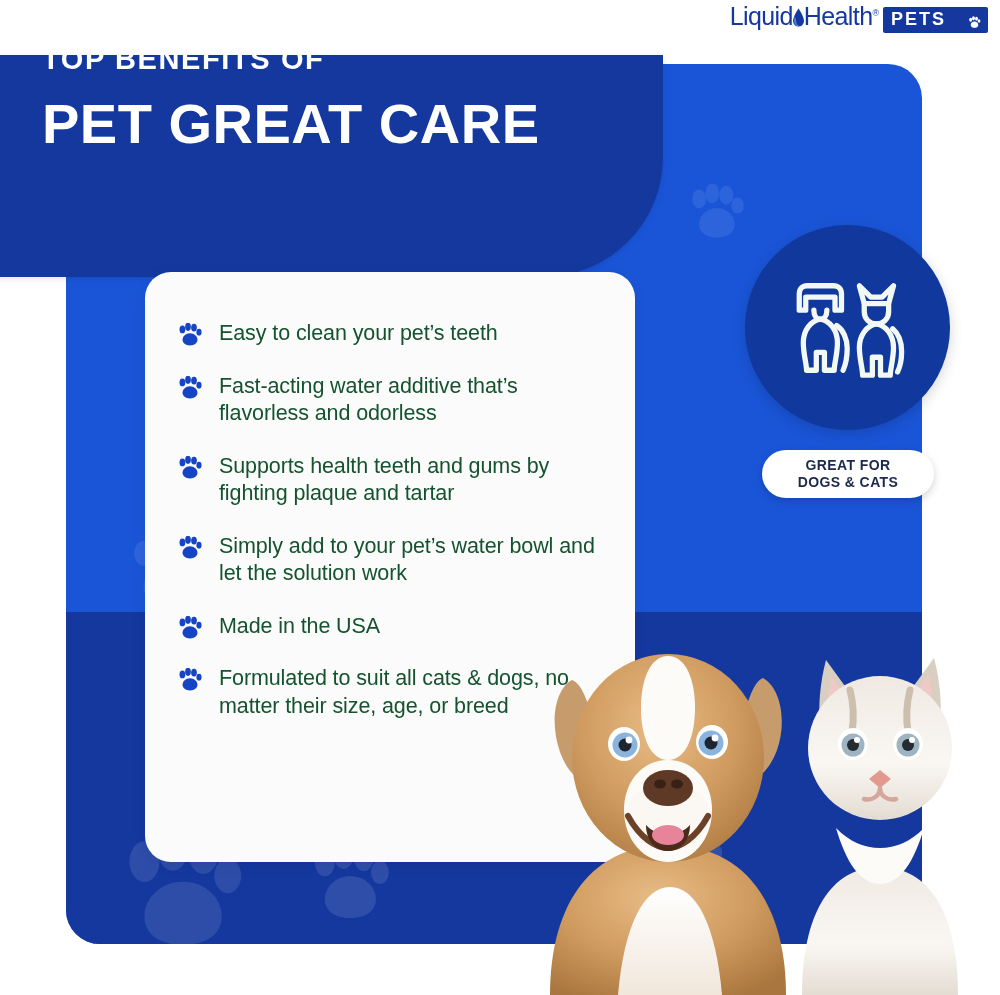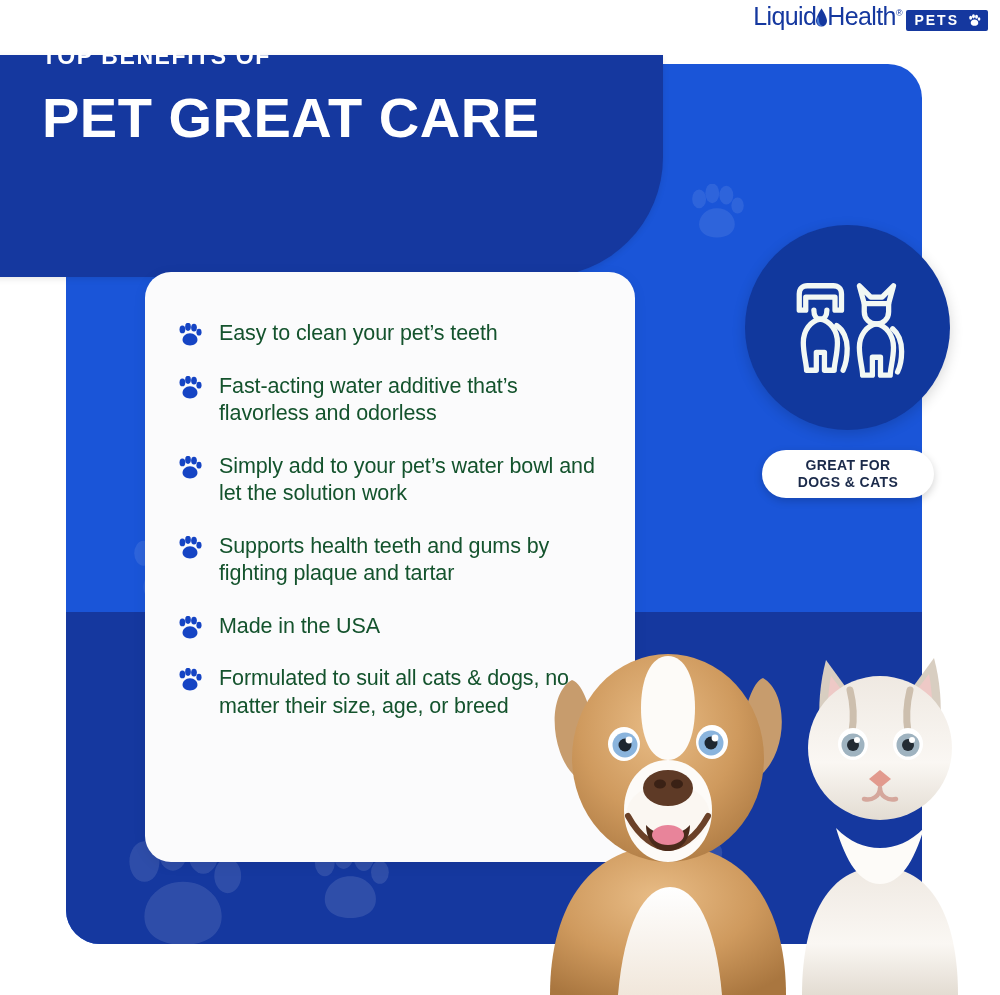--- a/index.html
+++ b/index.html
@@ -24,24 +24,24 @@
     color:#15389f; white-space:nowrap; line-height:1;
     position:relative; display:inline-block;
   }
   .logo-drop{
     display:inline-block; width:13px; height:20px; position:relative;
     vertical-align:-3px; margin:0 -1px;
   }
   .logo-drop svg{ position:absolute; left:0; top:0; }
   .logo-reg{ font-size:9px; vertical-align:super; }
   .logo-pets{
-    margin-top:2px; display:inline-flex; align-items:center; gap:9px;
+    margin-top:2px; display:inline-flex; align-items:center; gap:22px;
     background:#15389f; color:#ffffff;
     padding:2px 7px 3px 8px; border-radius:2px;
-    font-size:14px; font-weight:bold; letter-spacing:2px;
+    font-size:18px; font-weight:bold; letter-spacing:2px;
   }
   .logo-pets .pawglyph{ display:inline-block; width:13px; height:13px; }
 
   
   .panel-light{
     position:absolute; left:66px; top:64px; width:856px; height:880px;
     background:#1a55d8; border-radius:34px; z-index:5; overflow:hidden;
   }
   .panel-light .wm{ position:absolute; opacity:.085; fill:#ffffff; }
 
@@ -49,21 +49,21 @@
   .panel-header{
     position:absolute; left:-40px; top:55px; width:703px; height:222px;
     background:#15389f; z-index:20;
     border-radius:0 0 120px 0;
     box-shadow:0 2px 6px rgba(0,0,0,.10);
   }
   .header-text{
     position:absolute; left:42px; top:45px; z-index:30; color:#ffffff;
   }
   .kicker{
-    font-size:23px; font-weight:bold; letter-spacing:1.6px; line-height:1;
+    font-size:29px; font-weight:bold; letter-spacing:1.6px; line-height:1;
     margin-bottom:22px;
   }
   .headline{
     font-size:56px; font-weight:bold; letter-spacing:0.5px; line-height:1;
   }
 
   
   .panel-bottom{
     position:absolute; left:66px; top:612px; width:856px; height:332px;
     background:#15389f; border-radius:0 0 34px 34px; z-index:8; overflow:hidden;
@@ -211,34 +211,34 @@
       <div class="benefit">
         <svg class="paw-bullet" viewBox="0 0 64 60">
           <g fill="#1544c4">
             <ellipse cx="13" cy="16" rx="7.2" ry="9.8"></ellipse>
               <ellipse cx="27" cy="9.5" rx="7.2" ry="10.2"></ellipse>
             <ellipse cx="42" cy="11.5" rx="7.2" ry="9.8"></ellipse>
               <ellipse cx="54.5" cy="23" rx="6.4" ry="8.4"></ellipse>
             <path d="M32 25.5c10.8 0 18.6 7.8 18.6 16.6S42.8 56 32 56s-18.6-5.1-18.6-13.9S21.2 25.5 32 25.5z"></path>
           </g>
         </svg>
+        <div class="benefit-text">Supports health teeth and gums by fighting plaque and tartar</div>
+      </div>
+
+      <div class="benefit">
+        <svg class="paw-bullet" viewBox="0 0 64 60">
+          <g fill="#1544c4">
+            <ellipse cx="13" cy="16" rx="7.2" ry="9.8"></ellipse>
+              <ellipse cx="27" cy="9.5" rx="7.2" ry="10.2"></ellipse>
+            <ellipse cx="42" cy="11.5" rx="7.2" ry="9.8"></ellipse>
+              <ellipse cx="54.5" cy="23" rx="6.4" ry="8.4"></ellipse>
+            <path d="M32 25.5c10.8 0 18.6 7.8 18.6 16.6S42.8 56 32 56s-18.6-5.1-18.6-13.9S21.2 25.5 32 25.5z"></path>
+          </g>
+        </svg>
         <div class="benefit-text">Simply add to your pet’s water bowl and let the solution work</div>
-      </div>
-
-      <div class="benefit">
-        <svg class="paw-bullet" viewBox="0 0 64 60">
-          <g fill="#1544c4">
-            <ellipse cx="13" cy="16" rx="7.2" ry="9.8"></ellipse>
-              <ellipse cx="27" cy="9.5" rx="7.2" ry="10.2"></ellipse>
-            <ellipse cx="42" cy="11.5" rx="7.2" ry="9.8"></ellipse>
-              <ellipse cx="54.5" cy="23" rx="6.4" ry="8.4"></ellipse>
-            <path d="M32 25.5c10.8 0 18.6 7.8 18.6 16.6S42.8 56 32 56s-18.6-5.1-18.6-13.9S21.2 25.5 32 25.5z"></path>
-          </g>
-        </svg>
-        <div class="benefit-text">Supports health teeth and gums by fighting plaque and tartar</div>
       </div>
 
       <div class="benefit">
         <svg class="paw-bullet" viewBox="0 0 64 60">
           <g fill="#1544c4">
             <ellipse cx="13" cy="16" rx="7.2" ry="9.8"></ellipse>
               <ellipse cx="27" cy="9.5" rx="7.2" ry="10.2"></ellipse>
             <ellipse cx="42" cy="11.5" rx="7.2" ry="9.8"></ellipse>
               <ellipse cx="54.5" cy="23" rx="6.4" ry="8.4"></ellipse>
             <path d="M32 25.5c10.8 0 18.6 7.8 18.6 16.6S42.8 56 32 56s-18.6-5.1-18.6-13.9S21.2 25.5 32 25.5z"></path>

